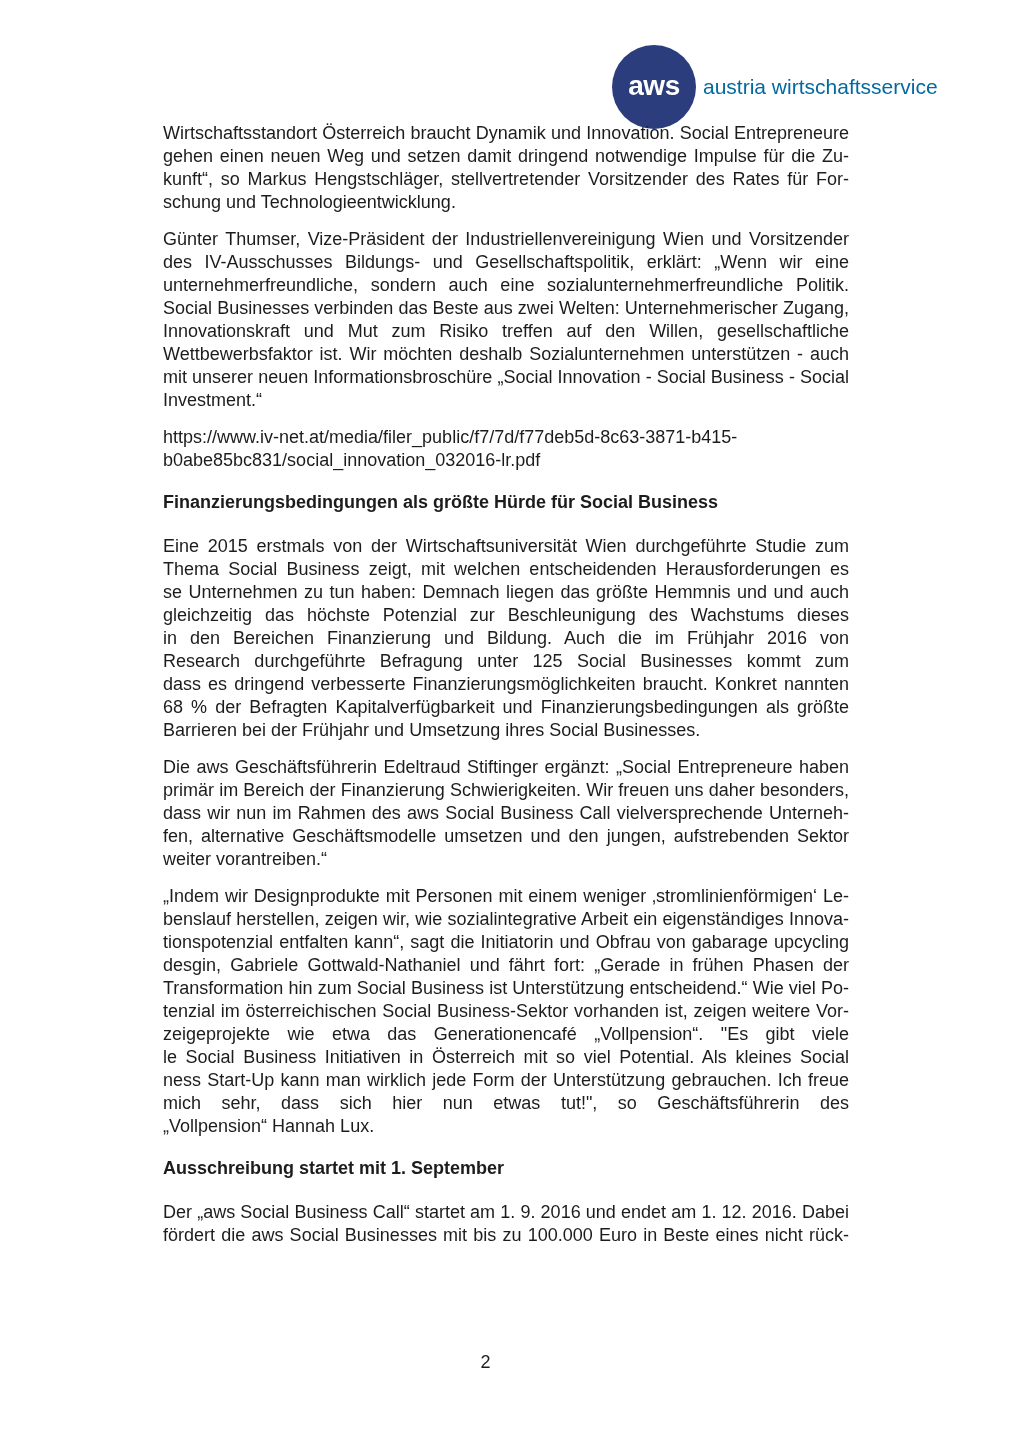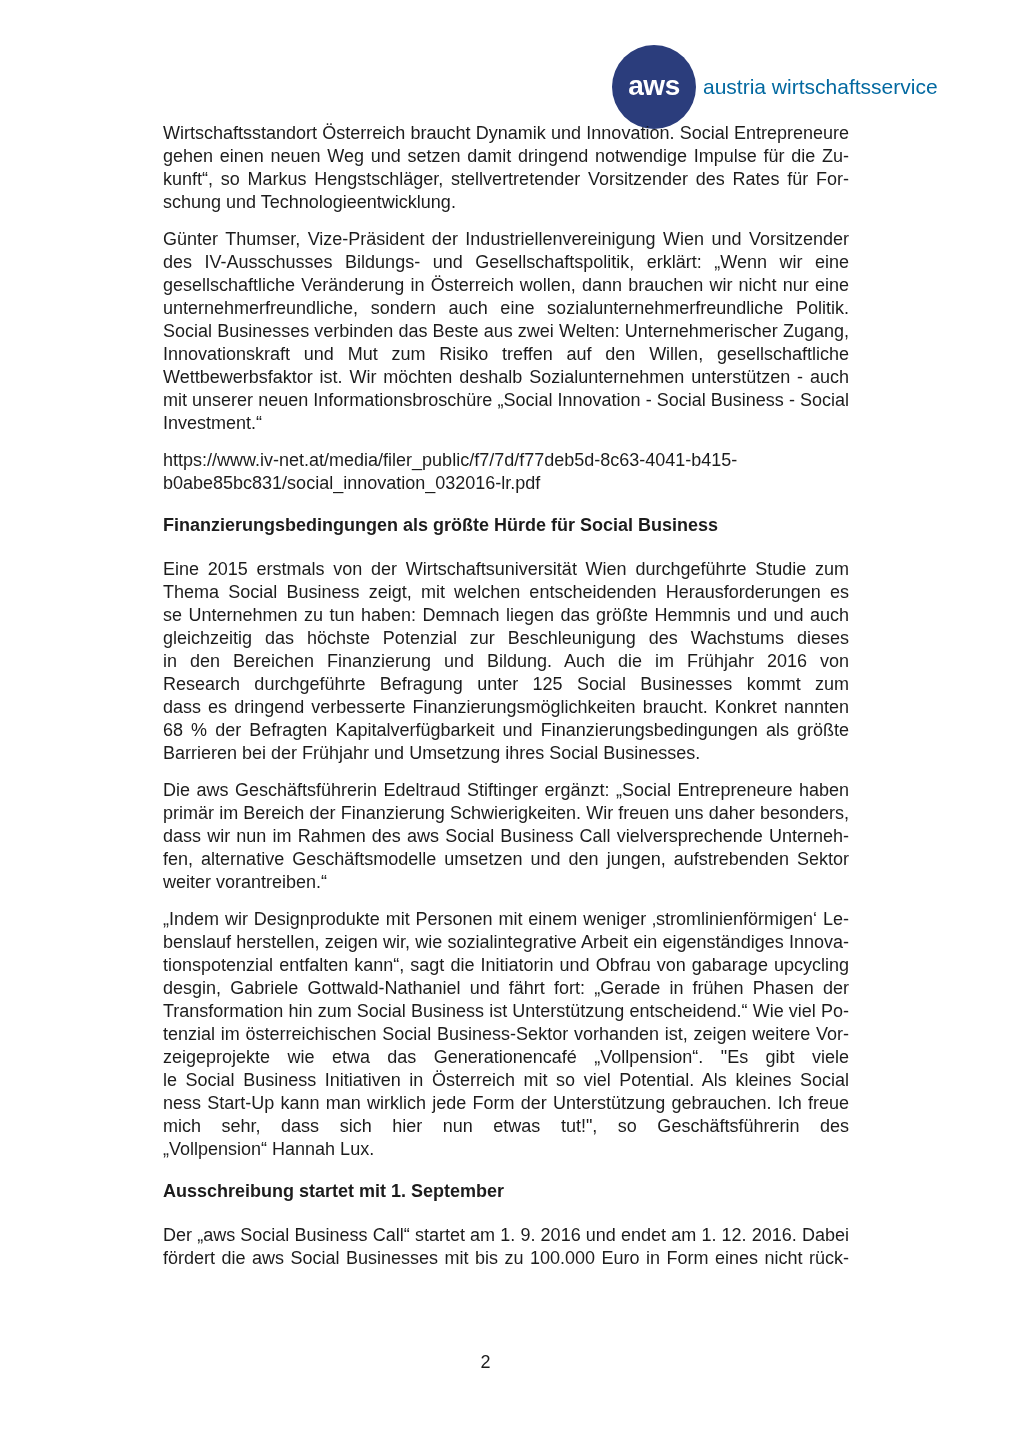--- a/index.html
+++ b/index.html
@@ -100,30 +100,29 @@
   <main class="doc-body">
       <div class="block paragraph">
         <div class="line j">Wirtschaftsstandort Österreich braucht Dynamik und Innovation. Social Entrepreneure</div>
         <div class="line j">gehen einen neuen Weg und setzen damit dringend notwendige Impulse für die Zu-</div>
         <div class="line j">kunft“, so Markus Hengstschläger, stellvertretender Vorsitzender des Rates für For-</div>
         <div class="line">schung und Technologieentwicklung.</div>
       </div>
       <div class="block paragraph">
         <div class="line j">Günter Thumser, Vize-Präsident der Industriellenvereinigung Wien und Vorsitzender</div>
         <div class="line j">des IV-Ausschusses Bildungs- und Gesellschaftspolitik, erklärt: „Wenn wir eine positive</div>
-        <div class="line j">gesellschaftliche Veränderung in Österreich wollen, dann brauchen wir nicht nur eine</div>
         <div class="line j">unternehmerfreundliche, sondern auch eine sozialunternehmerfreundliche Politik.</div>
         <div class="line j">Social Businesses verbinden das Beste aus zwei Welten: Unternehmerischer Zugang,</div>
         <div class="line j">Innovationskraft und Mut zum Risiko treffen auf den Willen, gesellschaftliche Probleme</div>
         <div class="line j">Wettbewerbsfaktor ist. Wir möchten deshalb Sozialunternehmen unterstützen - auch</div>
         <div class="line j">mit unserer neuen Informationsbroschüre „Social Innovation - Social Business - Social</div>
         <div class="line">Investment.“</div>
       </div>
       <div class="block link">
-        <div class="line">https://www.iv-net.at/media/filer_public/f7/7d/f77deb5d-8c63-4041-b415-</div>
+        <div class="line">https://www.iv-net.at/media/filer_public/f7/7d/f77deb5d-8c63-3871-b415-</div>
         <div class="line">b0abe85bc831/social_innovation_032016-lr.pdf</div>
       </div>
       <div class="block heading">
         <div class="line">Finanzierungsbedingungen als größte Hürde für Social Business</div>
       </div>
       <div class="block paragraph">
         <div class="line j">Eine 2015 erstmals von der Wirtschaftsuniversität Wien durchgeführte Studie zum</div>
         <div class="line j">Thema Social Business zeigt, mit welchen entscheidenden Herausforderungen es die-</div>
         <div class="line j">se Unternehmen zu tun haben: Demnach liegen das größte Hemmnis und und auch</div>
         <div class="line j">gleichzeitig das höchste Potenzial zur Beschleunigung des Wachstums dieses Sektors</div>
@@ -151,21 +150,21 @@
         <div class="line j">le Social Business Initiativen in Österreich mit so viel Potential. Als kleines Social Busi-</div>
         <div class="line j">ness Start-Up kann man wirklich jede Form der Unterstützung gebrauchen. Ich freue</div>
         <div class="line j">mich sehr, dass sich hier nun etwas tut!", so Geschäftsführerin des Generationencafés</div>
         <div class="line">„Vollpension“ Hannah Lux.</div>
       </div>
       <div class="block heading">
         <div class="line">Ausschreibung startet mit 1. September</div>
       </div>
       <div class="block paragraph">
         <div class="line j">Der „aws Social Business Call“ startet am 1. 9. 2016 und endet am 1. 12. 2016. Dabei</div>
-        <div class="line j">fördert die aws Social Businesses mit bis zu 100.000 Euro in Form eines nicht rück-</div>
+        <div class="line j">fördert die aws Social Businesses mit bis zu 100.000 Euro in Beste eines nicht rück-</div>
       </div>
     </main>
 
   <footer class="footer">
     <span>2</span>
   </footer>
 
 </div>
 
 </body></html>

